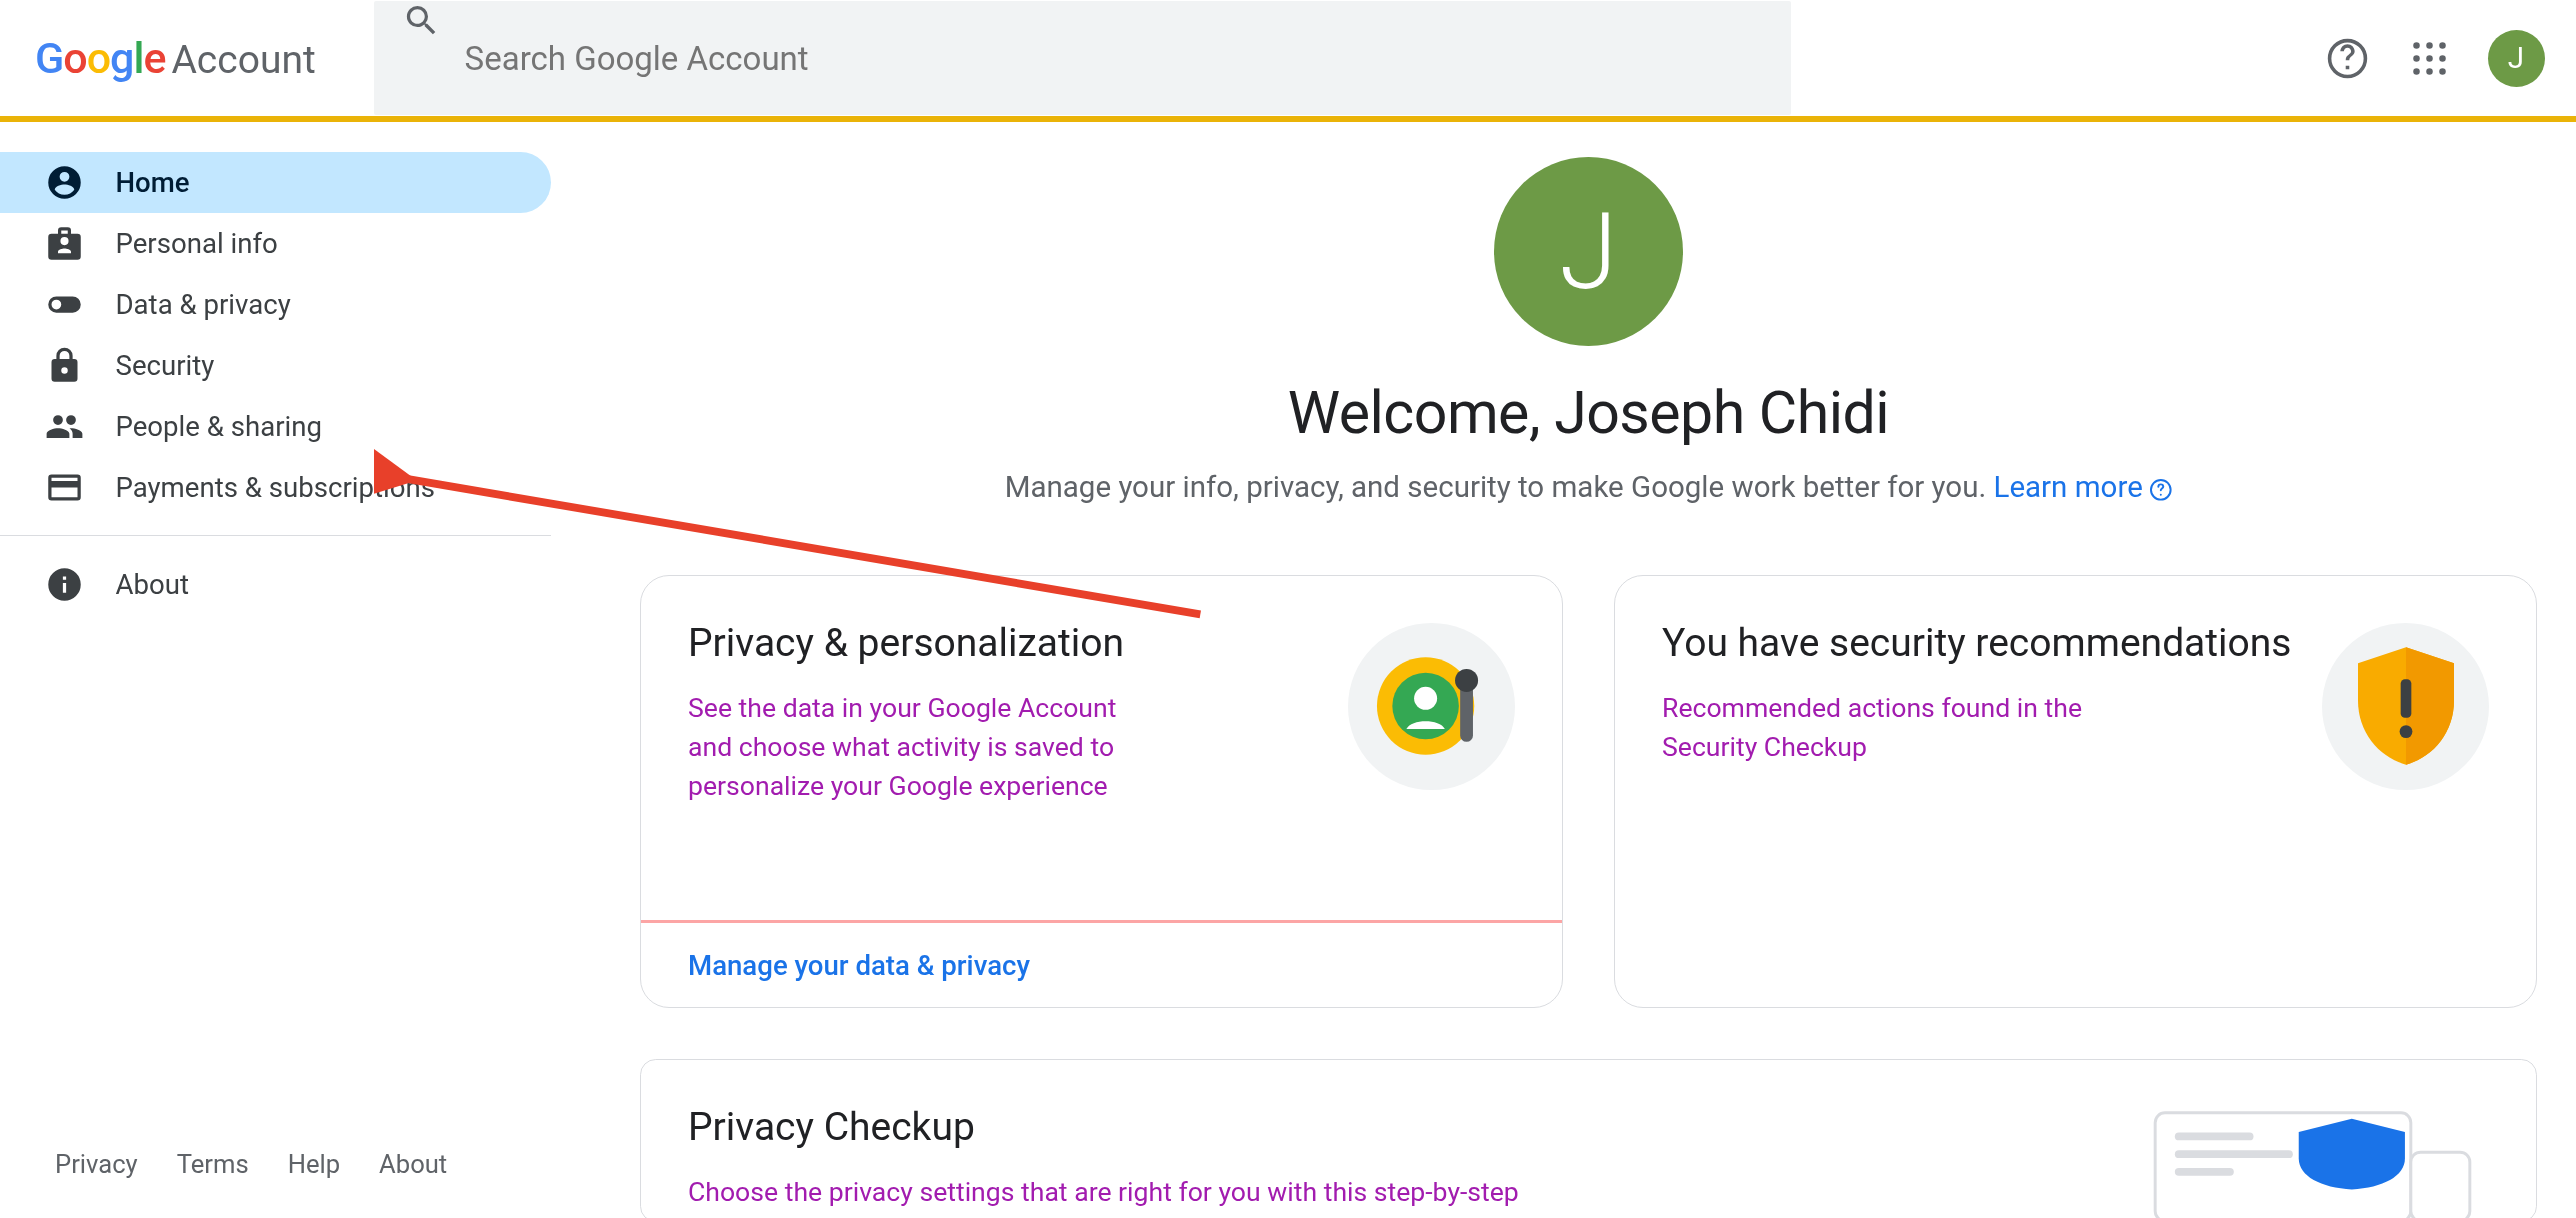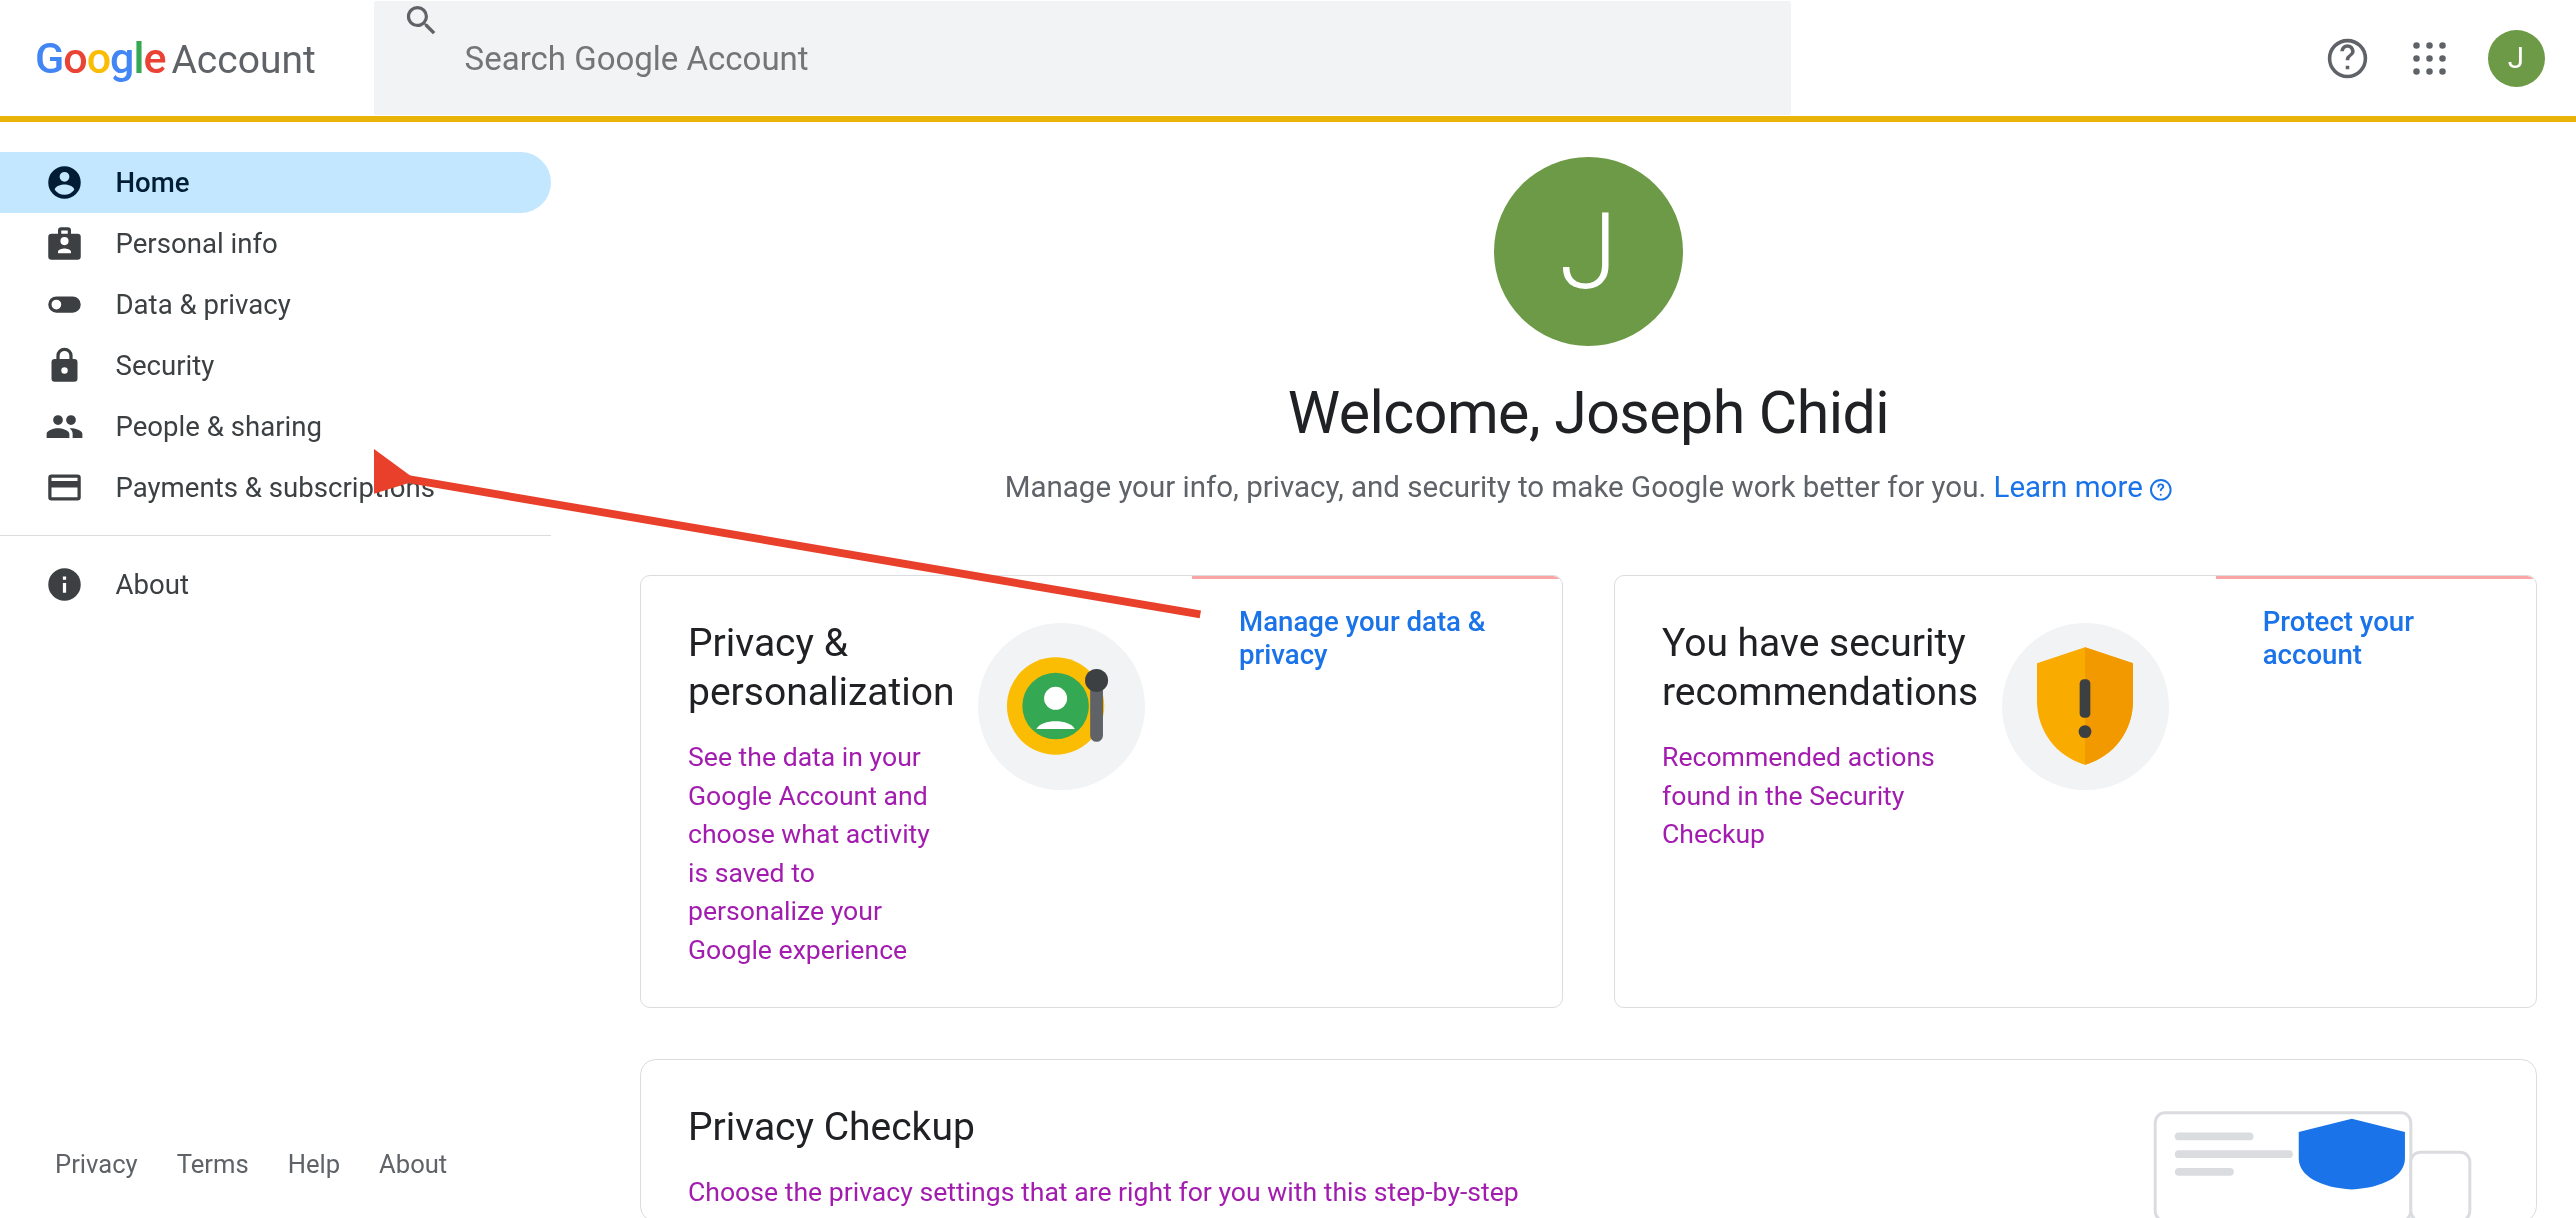--- a/index.html
+++ b/index.html
@@ -95,22 +95,22 @@
     font-size:106px; font-weight:300; margin:0 auto;
   }
   .welcome { text-align:center; font-size:59px; font-weight:400; margin-top:31.5px; letter-spacing:-0.5px;}
   .subhead { text-align:center; font-size:29.5px; color:#5f6368; margin-top:23.6px; }
   .subhead a { color:#1a73e8; text-decoration:none; }
   .learn-icon { display:inline-flex; vertical-align:middle; margin-left:5.9px;}
   .learn-icon svg { width:23.6px; height:23.6px; stroke:#1a73e8; fill:none; stroke-width:2;}
 
   .cards-row { display:flex; gap:51px; margin-top:71px; }
   .card {
-    flex:1; border:1px solid #dadce0; border-radius:10px;
-    display:flex; min-height:433px;
+    flex:1; border:1px solid #dadce0; border-radius:29px;
+    display:flex; flex-direction:column; min-height:433px;
     overflow:hidden;
   }
   .card-body { padding:43px 47px 29.5px 47px; flex:1; display:flex; gap:23.6px;}
   .card-text { flex:1; }
   .card-title { font-size:39px; font-weight:400; line-height:1.25; }
   .card-desc { font-size:26.6px; color:#a21caf; margin-top:21.6px; line-height:1.45; max-width:472px;}
   .card-illus { width:167px; height:167px; flex:0 0 167px; border-radius:50%; background:#f1f3f4; display:flex; align-items:center; justify-content:center; margin-top:3.9px;}
   .card-footer {
     border-top:3px solid #fca5a5; padding:25.6px 47px;
     font-size:27.6px; color:#1a73e8; font-weight:500; cursor:pointer;
@@ -290,21 +290,20 @@
           </div>
           <div class="card-illus">
             <svg class="shield-svg" viewBox="0 0 100 120">
               <path d="M50 5 L95 20 V55 C95 85 75 108 50 115 C25 108 5 85 5 55 V20 Z" fill="#f9ab00"></path>
               <path d="M50 5 L95 20 V55 C95 85 75 108 50 115 Z" fill="#f29900"></path>
               <rect x="45" y="35" width="10" height="36" rx="4" fill="#3c4043"></rect>
               <circle cx="50" cy="84" r="6" fill="#3c4043"></circle>
             </svg>
           </div>
         </div>
-        <div class="card-footer">Protect your account</div>
       </div>
     </div>
 
     <div class="card-wide">
       <div class="card-text" style="flex:1;">
         <div class="card-title">Privacy Checkup</div>
         <div class="card-desc">Choose the privacy settings that are right for you with this step-by-step</div>
       </div>
       <div style="flex:0 0 354px; display:flex; align-items:flex-end; justify-content:center;">
         <svg width="335" height="118" viewBox="0 0 340 120">

